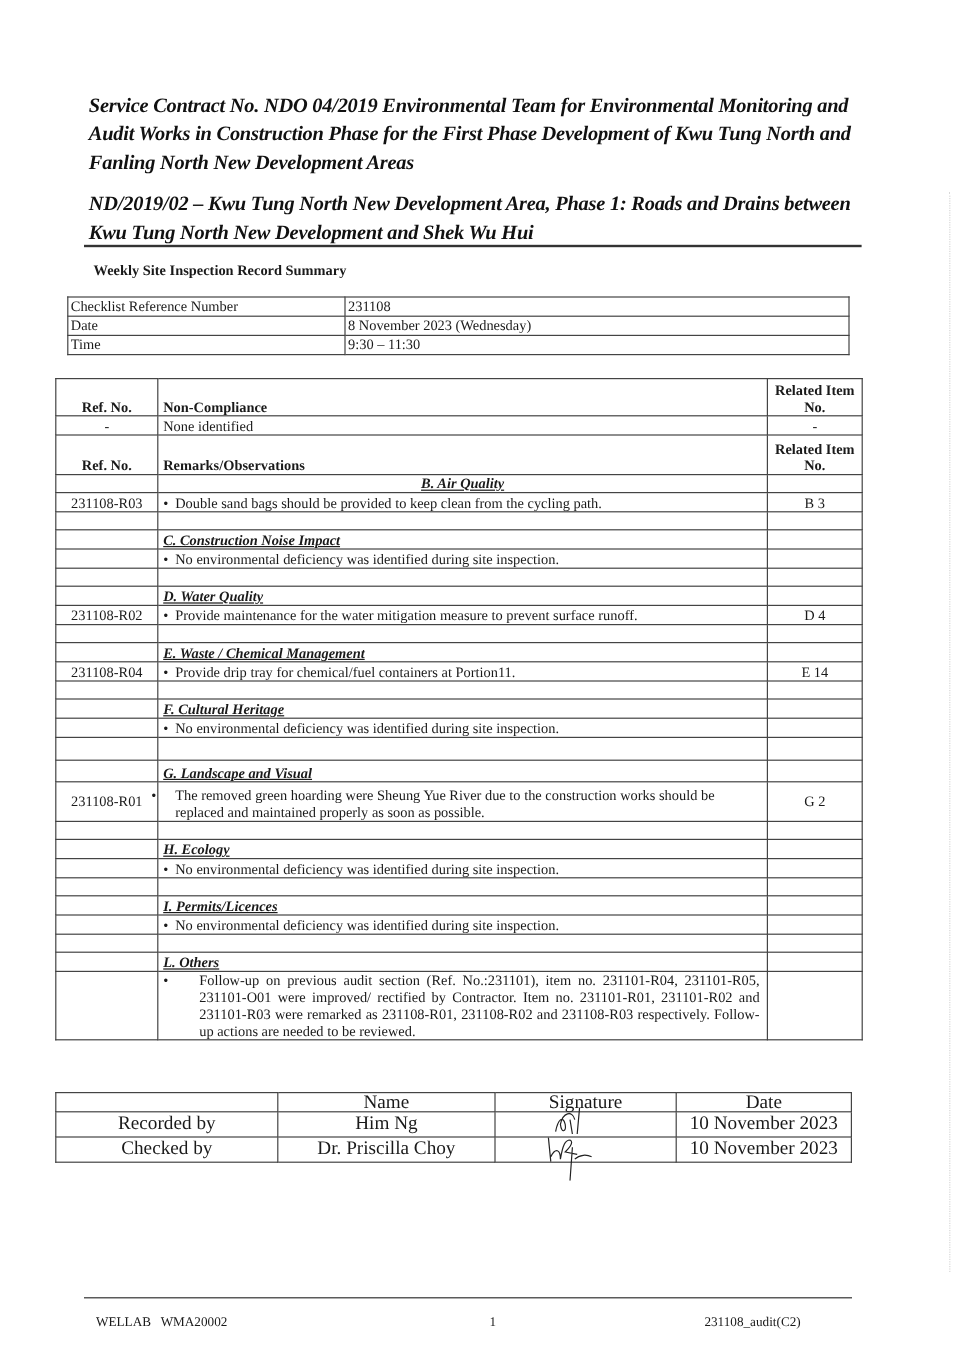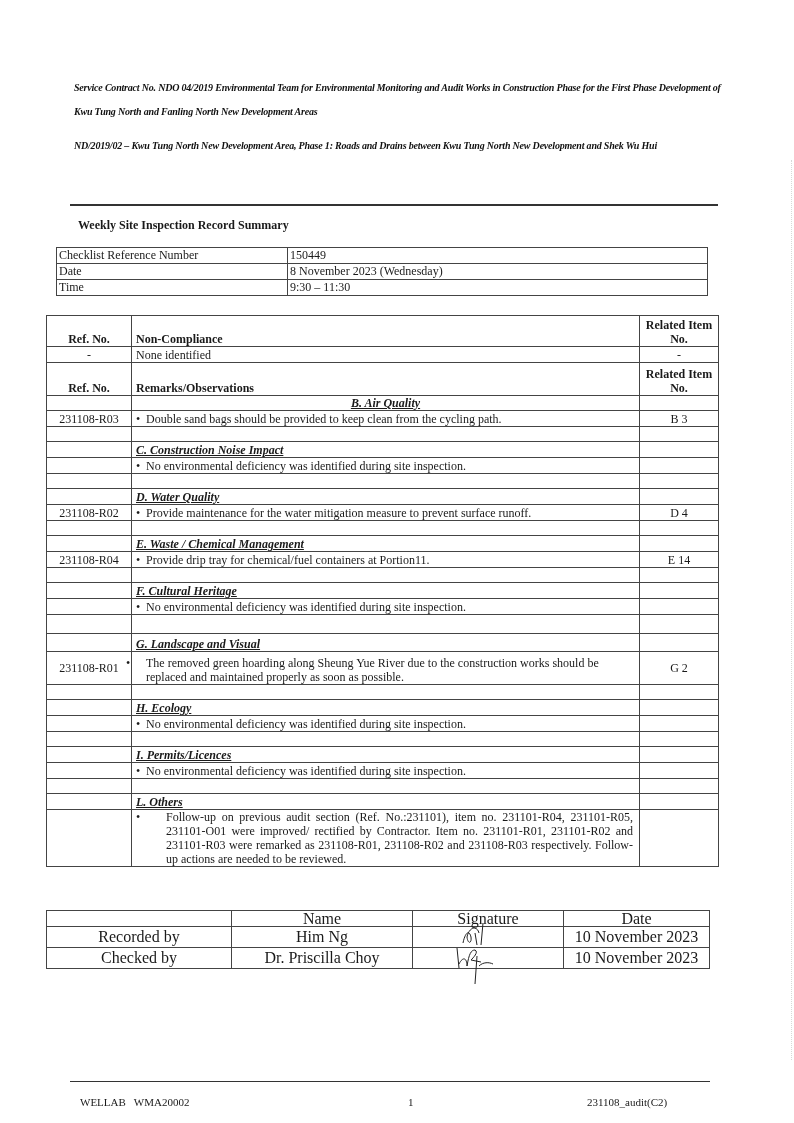--- a/index.html
+++ b/index.html
@@ -1,20 +1,20 @@
 <!DOCTYPE html>
 <html><head>
 <meta charset="utf-8">
 <style>
   html, body { margin: 0; padding: 0; background: #ffffff; }
   body { width: 794px; height: 1123px; position: relative; overflow: hidden;
          font-family: "Liberation Serif", "DejaVu Serif", serif; color: #1a1a1a; }
   .header-block { position: absolute; left: 74px; top: 76px; width: 650px;
                   font-family: "Liberation Serif", serif; font-style: italic; font-weight: bold;
-                  font-size: 10px; line-height: 24px; color: #111; letter-spacing: -0.2px; }
+                  font-size: 17px; line-height: 24px; color: #111; letter-spacing: -0.2px; }
   .header-block p { margin: 0; }
   .header-block .p2 { margin-top: 10px; }
   .header-rule { position: absolute; left: 70px; top: 204px; width: 648px; height: 2px; background: #333; }
   .side-rule { position: absolute; left: 791px; top: 160px; width: 1px; height: 900px;
                border-left: 1px dotted #d8d8d8; }
   .section-title { position: absolute; left: 78px; top: 218px; font-weight: bold; font-size: 12px;
                    font-family: "Liberation Serif", serif; }
   table { border-collapse: collapse; font-family: "Liberation Serif", serif; }
   .info-table { position: absolute; left: 56px; top: 247px; width: 652px; font-size: 12px; }
   .info-table td { border: 1px solid #444; padding: 0 2px; height: 15px; line-height: 15px; }
@@ -50,21 +50,21 @@
   <p class="p2">ND/2019/02 – Kwu Tung North New Development Area, Phase 1: Roads and Drains between Kwu Tung North New Development and Shek Wu Hui</p>
 </div>
 <div class="header-rule"></div>
 
 <div class="section-title">Weekly Site Inspection Record Summary</div>
 
 <table class="info-table">
   <tbody>
       <tr>
     <td class="k">Checklist Reference Number</td>
-    <td>150449</td>
+    <td>231108</td>
   </tr>
   <tr>
     <td class="k">Date</td>
     <td>8 November 2023 (Wednesday)</td>
   </tr>
   <tr>
     <td class="k">Time</td>
     <td>9:30 – 11:30</td>
   </tr>
 </tbody>
@@ -170,21 +170,21 @@
         <td class="rel"></td>
       </tr>
 
   <tr style="height:18px;">
     <td class="ref"></td>
     <td class="sec"><span>G. Landscape and Visual</span></td>
     <td class="rel"></td>
   </tr>
   <tr style="height:33px;">
     <td class="ref mid">231108-R01</td>
-    <td style="padding-left:14px; text-indent:-10px;"><span class="bullet">•</span><span>The removed green hoarding along Sheung Yue River due to the construction works should be replaced and maintained properly as soon as possible.</span></td>
+    <td style="padding-left:14px; text-indent:-10px;"><span class="bullet">•</span><span>The removed green hoarding were Sheung Yue River due to the construction works should be replaced and maintained properly as soon as possible.</span></td>
     <td class="rel mid">G 2</td>
   </tr>
   <tr class="blank">
         <td class="ref"></td>
         <td></td>
         <td class="rel"></td>
       </tr>
 
   <tr style="height:16px;">
     <td class="ref"></td>

